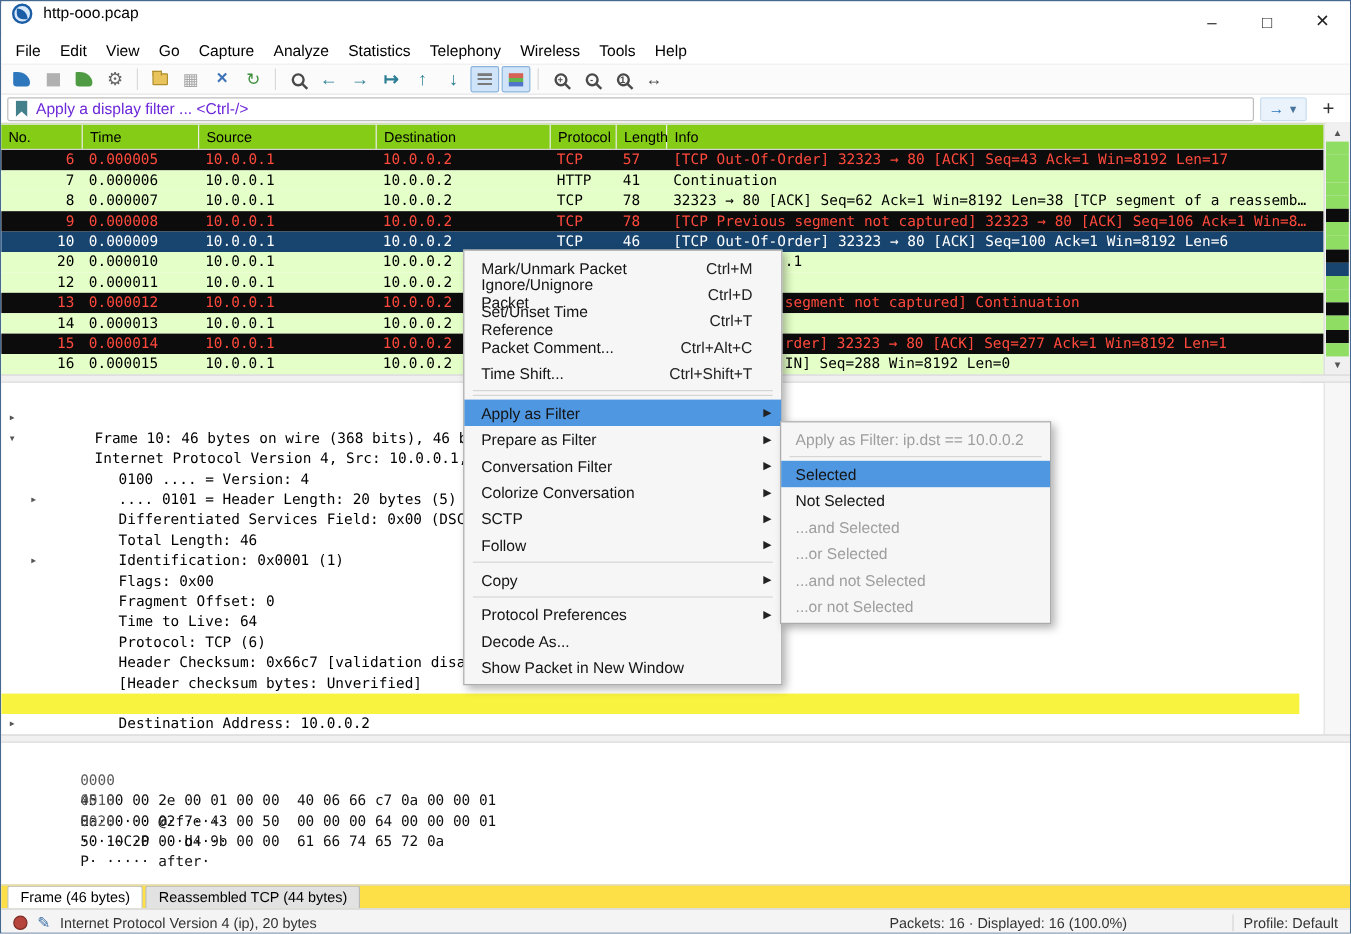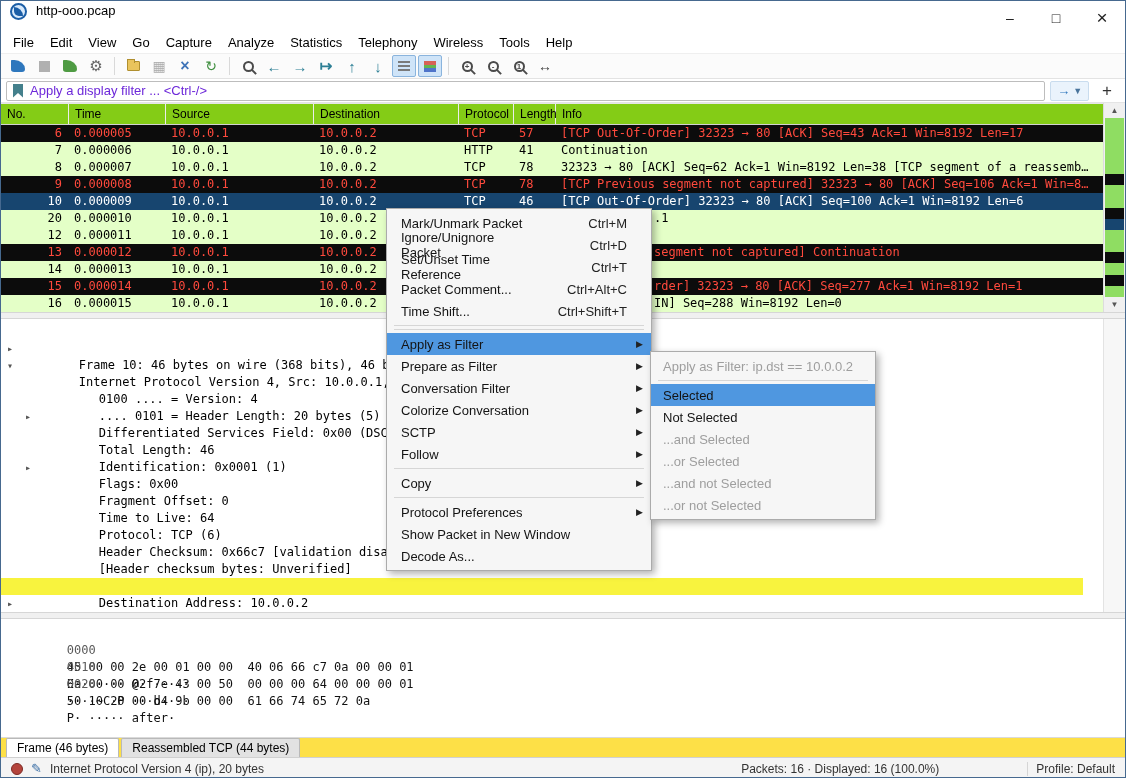--- a/index.html
+++ b/index.html
@@ -557,25 +557,25 @@
     <div class="mitem">
       <span class="lbl">Copy</span>
       <span class="arr">▶</span>
     </div>
     <div class="msep"></div>
     <div class="mitem">
       <span class="lbl">Protocol Preferences</span>
       <span class="arr">▶</span>
     </div>
     <div class="mitem">
+      <span class="lbl">Decode As...</span>
+      <span class="arr"></span>
+    </div>
+    <div class="mitem">
       <span class="lbl">Show Packet in New Window</span>
-      <span class="arr"></span>
-    </div>
-    <div class="mitem">
-      <span class="lbl">Decode As...</span>
       <span class="arr"></span>
     </div>
   </div>
 
   <div class="submenu">
     <div class="smitem disabled">Apply as Filter: ip.dst == 10.0.0.2</div>
     <div class="msep"></div>
     <div class="smitem hl">Selected</div>
     <div class="smitem">Not Selected</div>
     <div class="smitem disabled">...and Selected</div>

